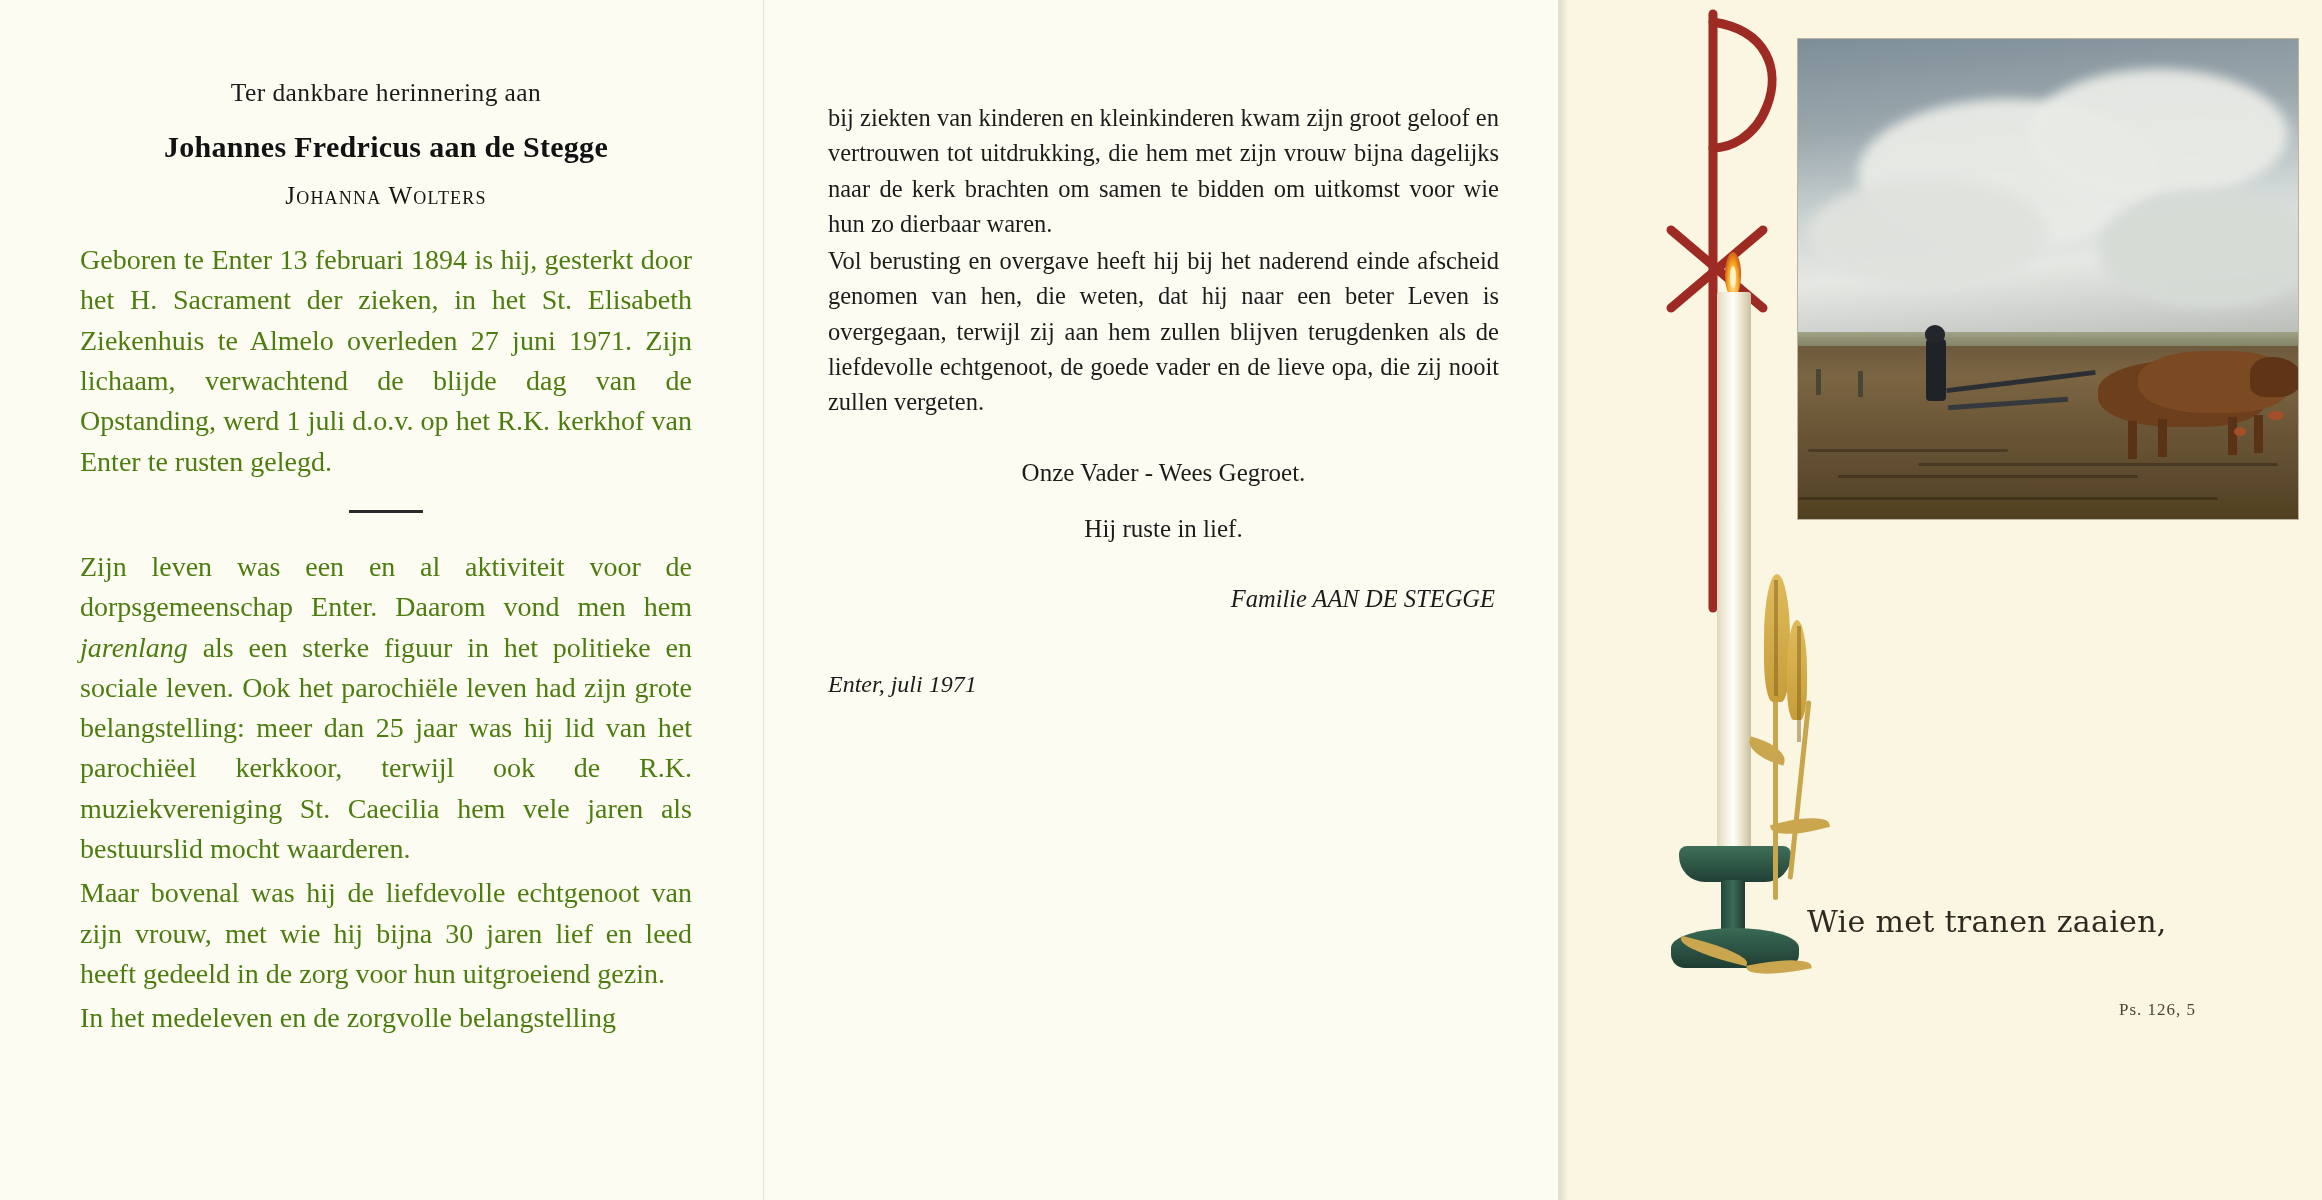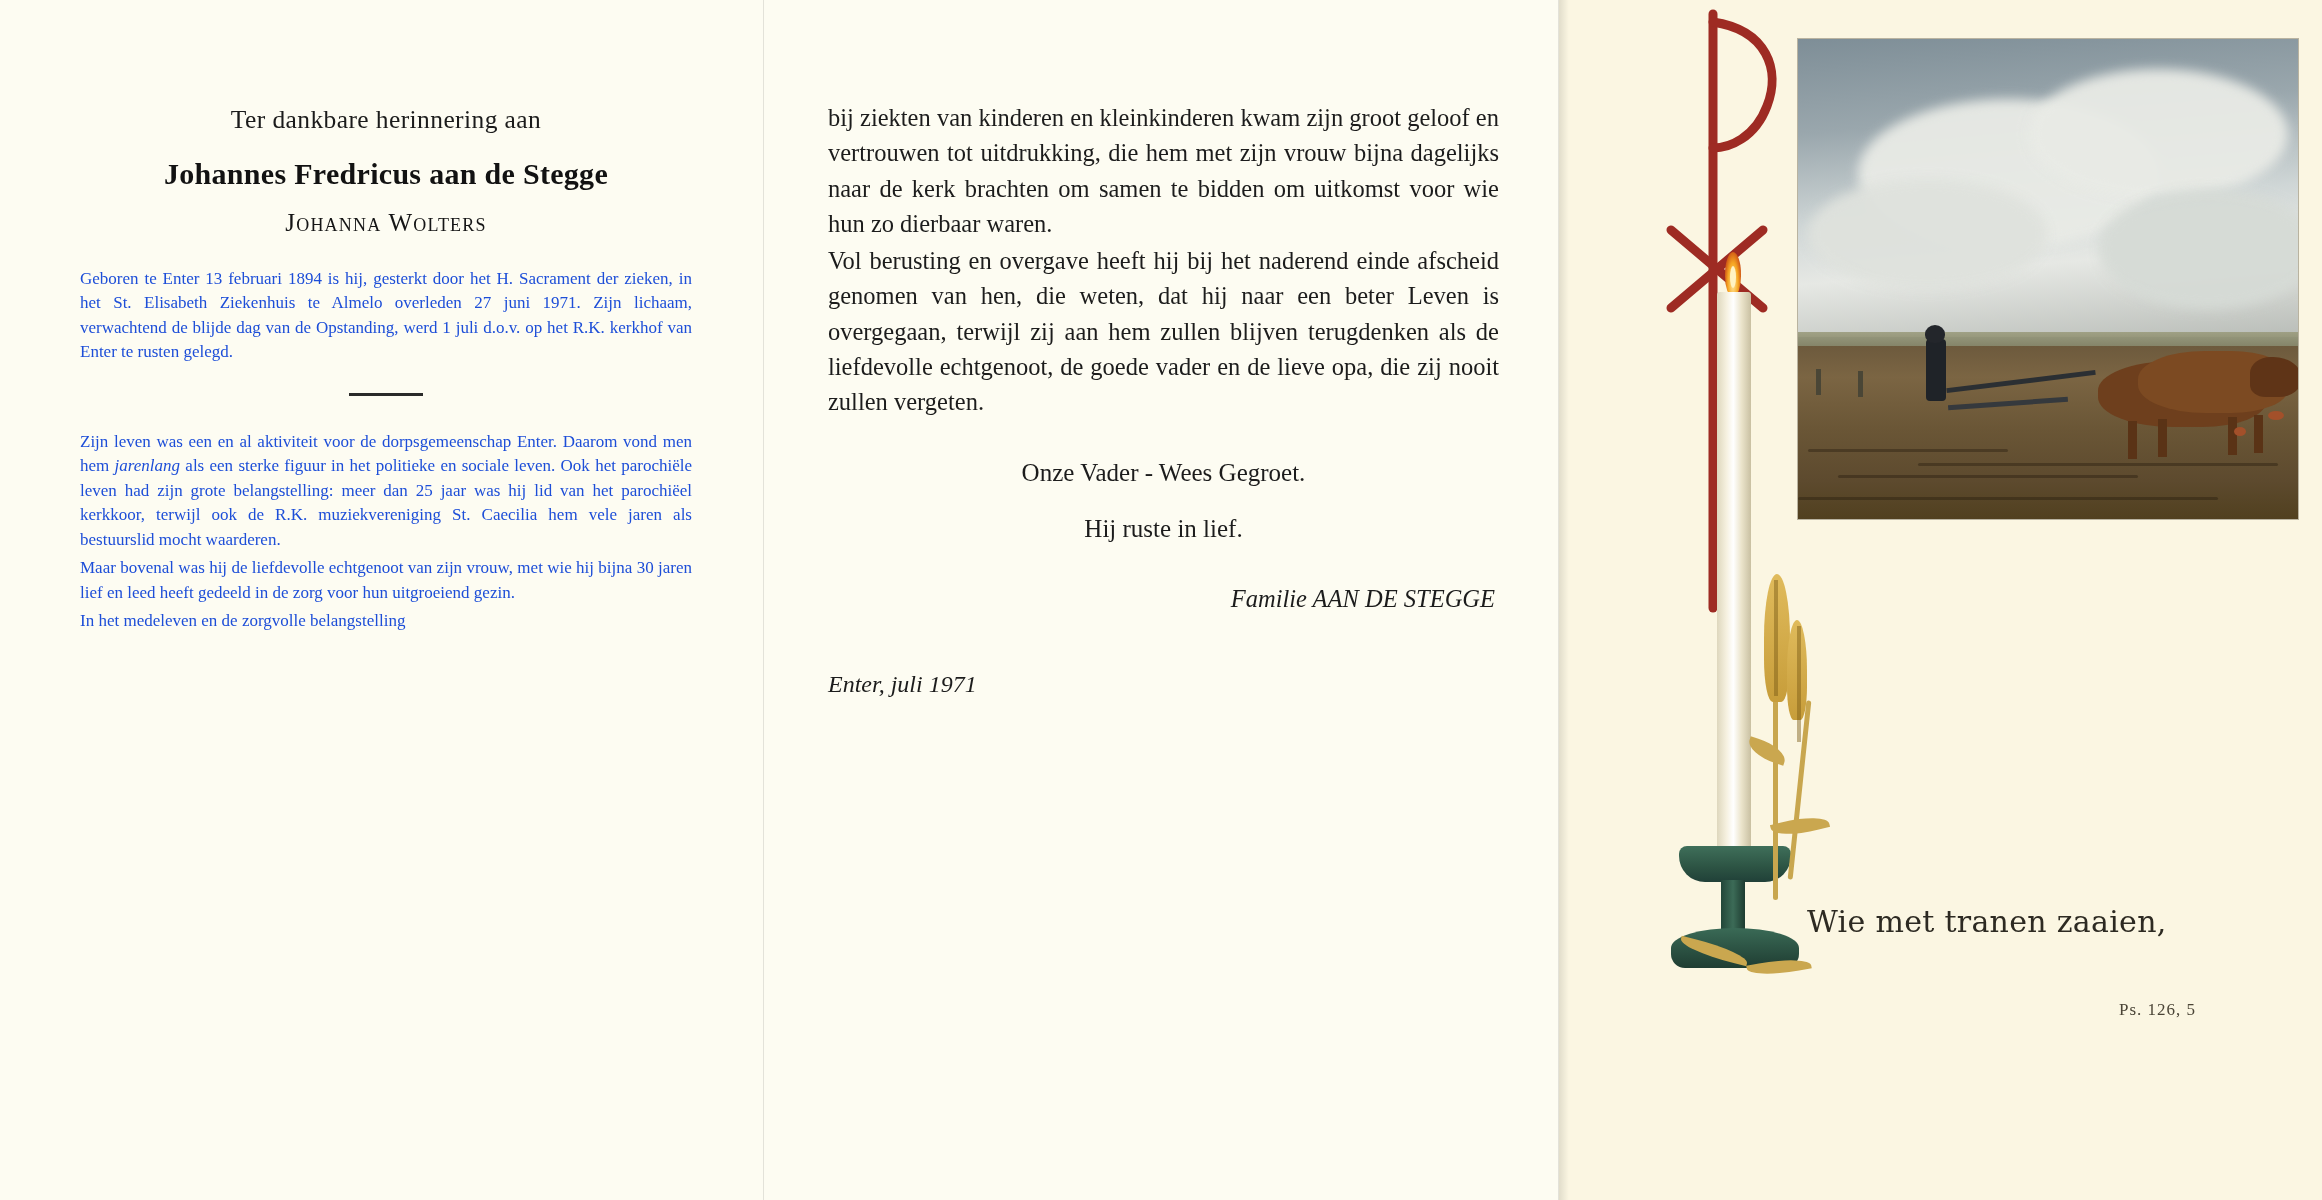--- a/index.html
+++ b/index.html
@@ -36,21 +36,21 @@
     top: 0;
     width: 3px;
     height: 1200px;
     background: rgba(0,0,0,0.10);
   }
   .fold-1 { left: 763px; }
   .fold-2 { left: 1558px; }
 
   
   .left-inner {
-    padding: 105px 72px 0 80px;
+    padding: 78px 72px 0 80px;
   }
   .lead {
     text-align: center;
     font-size: 25.5px;
     letter-spacing: 0.4px;
     color: #1b1b1b;
     margin-bottom: 22px;
   }
   .deceased-name {
     text-align: center;
@@ -68,25 +68,25 @@
   }
   .spouse-name {
     text-align: center;
     font-size: 25px;
     color: #151515;
     font-variant: small-caps;
     letter-spacing: 1.2px;
     margin-bottom: 30px;
   }
   .body-par {
-    font-size: 17px;
+    font-size: 28px;
     line-height: 1.44;
     text-align: justify;
     text-justify: inter-word;
-    color: #1d4ed8;
+    color: #4d7c0f;
     margin: 0 0 4px 0;
     hyphens: none;
   }
   .rule {
     width: 74px;
     height: 3px;
     background: #2a2a2a;
     margin: 28px auto 34px auto;
   }
   .body-par em { font-style: italic; }

